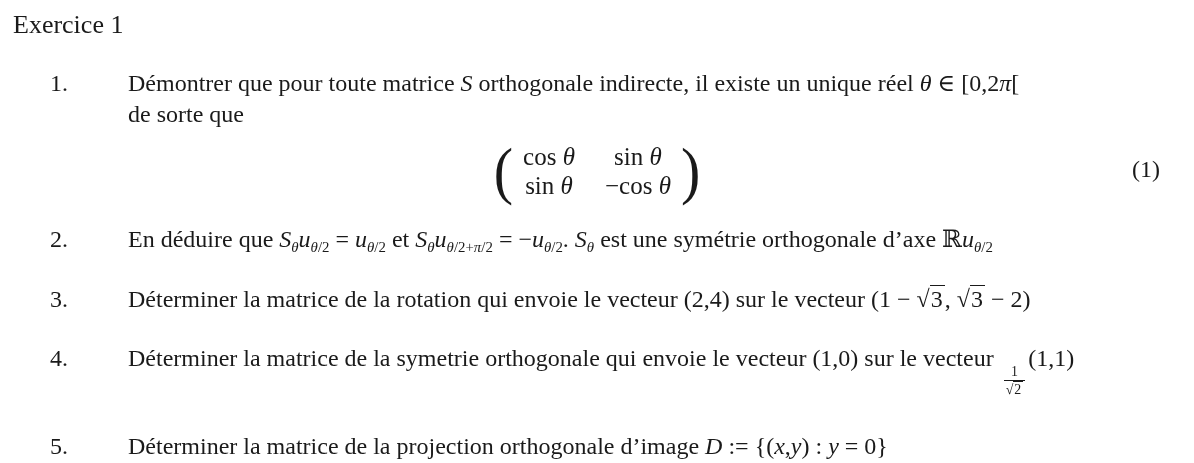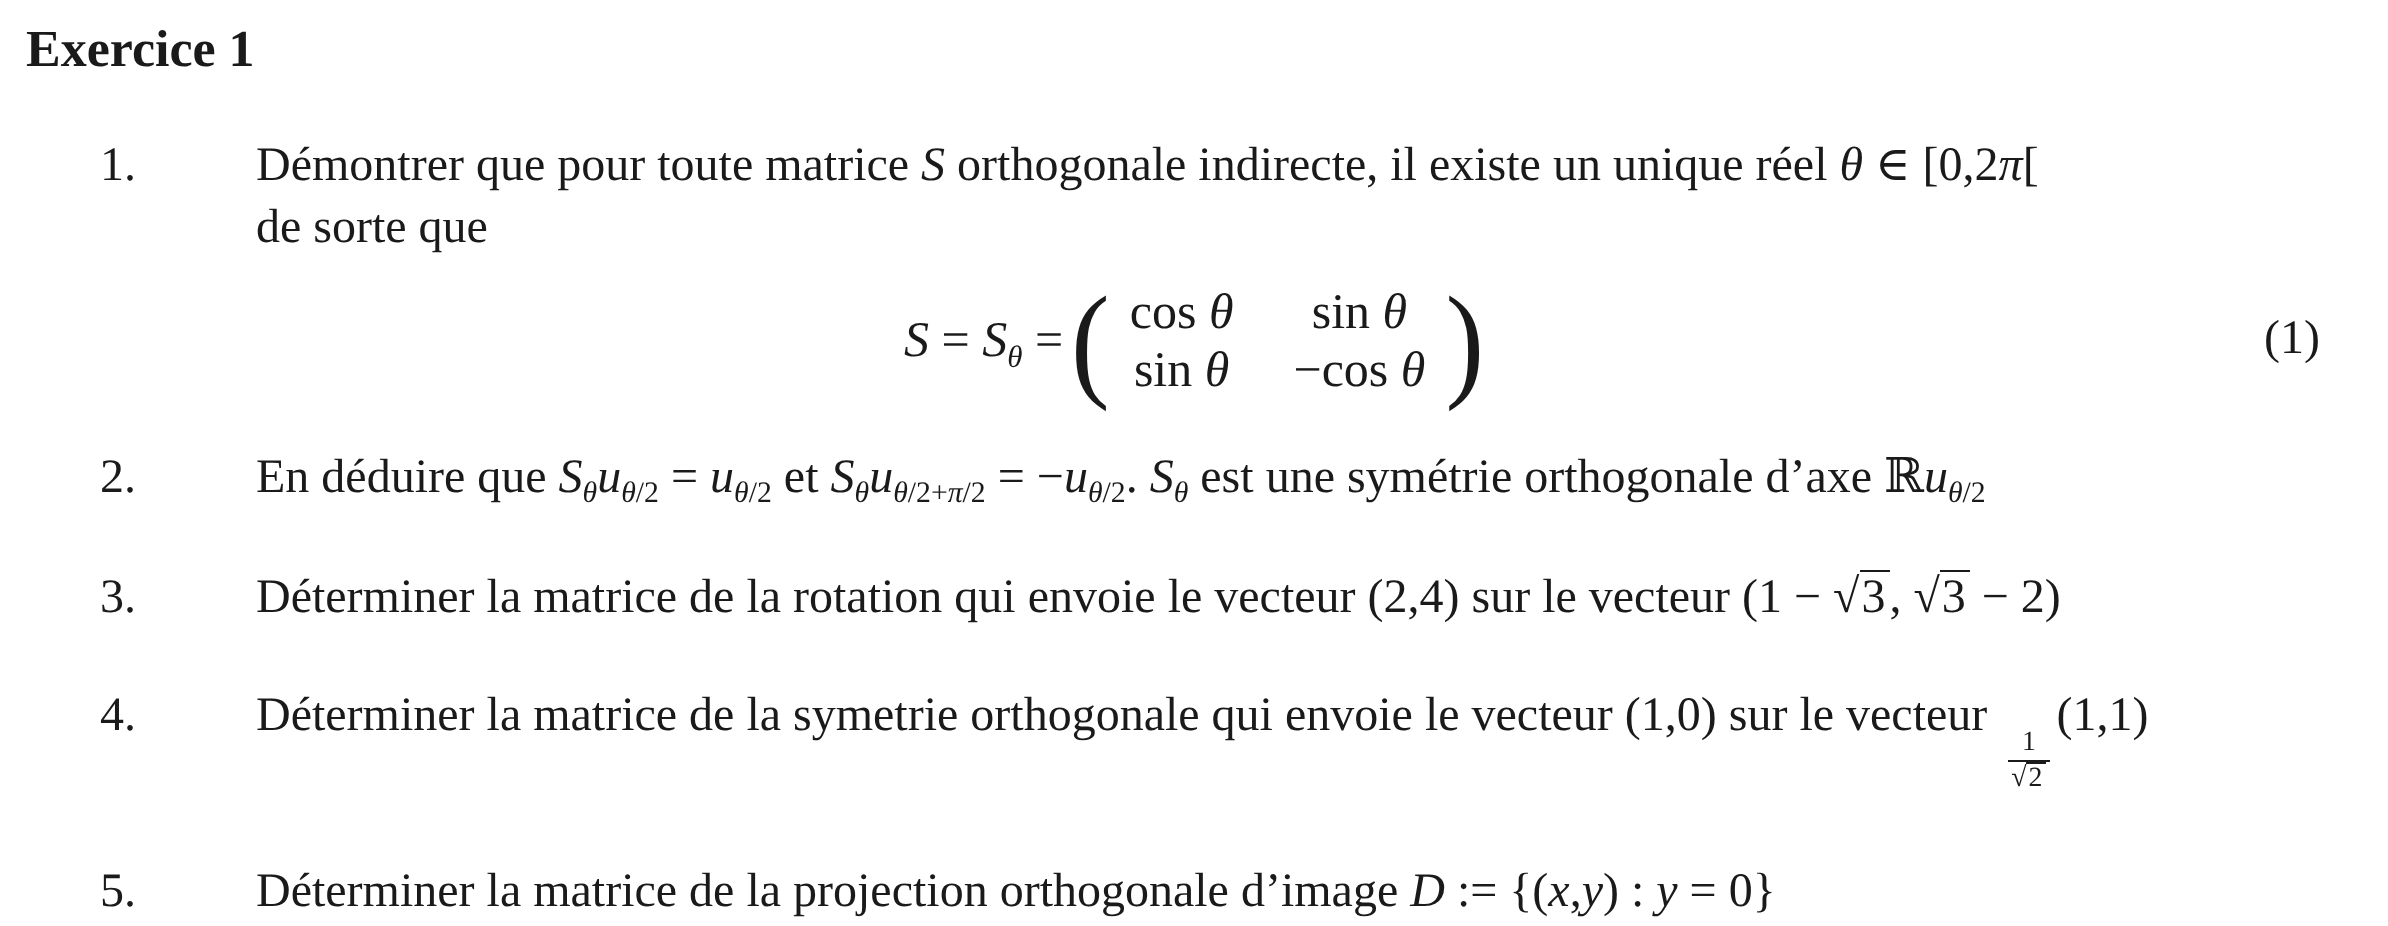--- a/index.html
+++ b/index.html
@@ -10,21 +10,21 @@
     width: 1194px;
     height: 463px;
     background: #ffffff;
     color: #1a1a1a;
     font-family: "Liberation Serif", "DejaVu Serif", serif;
     font-size: 24px;
     overflow: hidden;
   }
 
   .heading {
-    font-weight: bold;
+    font-weight: normal;
     font-size: 26px;
     padding: 9px 0 0 13px;
     line-height: 32px;
   }
 
   .list { margin-top: 27px; }
 
   .item {
     display: flex;
     padding-left: 50px;
@@ -110,21 +110,20 @@
 
   <div class="list">
 
     <div class="item item-1">
       <span class="num">1.</span>
       <span class="txt">Démontrer que pour toute matrice <i>S</i> orthogonale indirecte, il existe un unique réel <i>θ</i> ∈ [0,2<i>π</i>[<br>de sorte que</span>
     </div>
 
     <div class="eqrow">
       <span class="eq">
-        <span class="lhs"><i>S</i> = <i>S</i><sub><i>θ</i></sub> =</span>
         <span class="paren">(</span>
         <span class="matrix-grid">
           <span>cos <i>θ</i></span>
           <span>sin <i>θ</i></span>
           <span>sin <i>θ</i></span>
           <span>−cos <i>θ</i></span>
         </span>
         <span class="paren">)</span>
       </span>
       <span class="eqnum">(1)</span>

